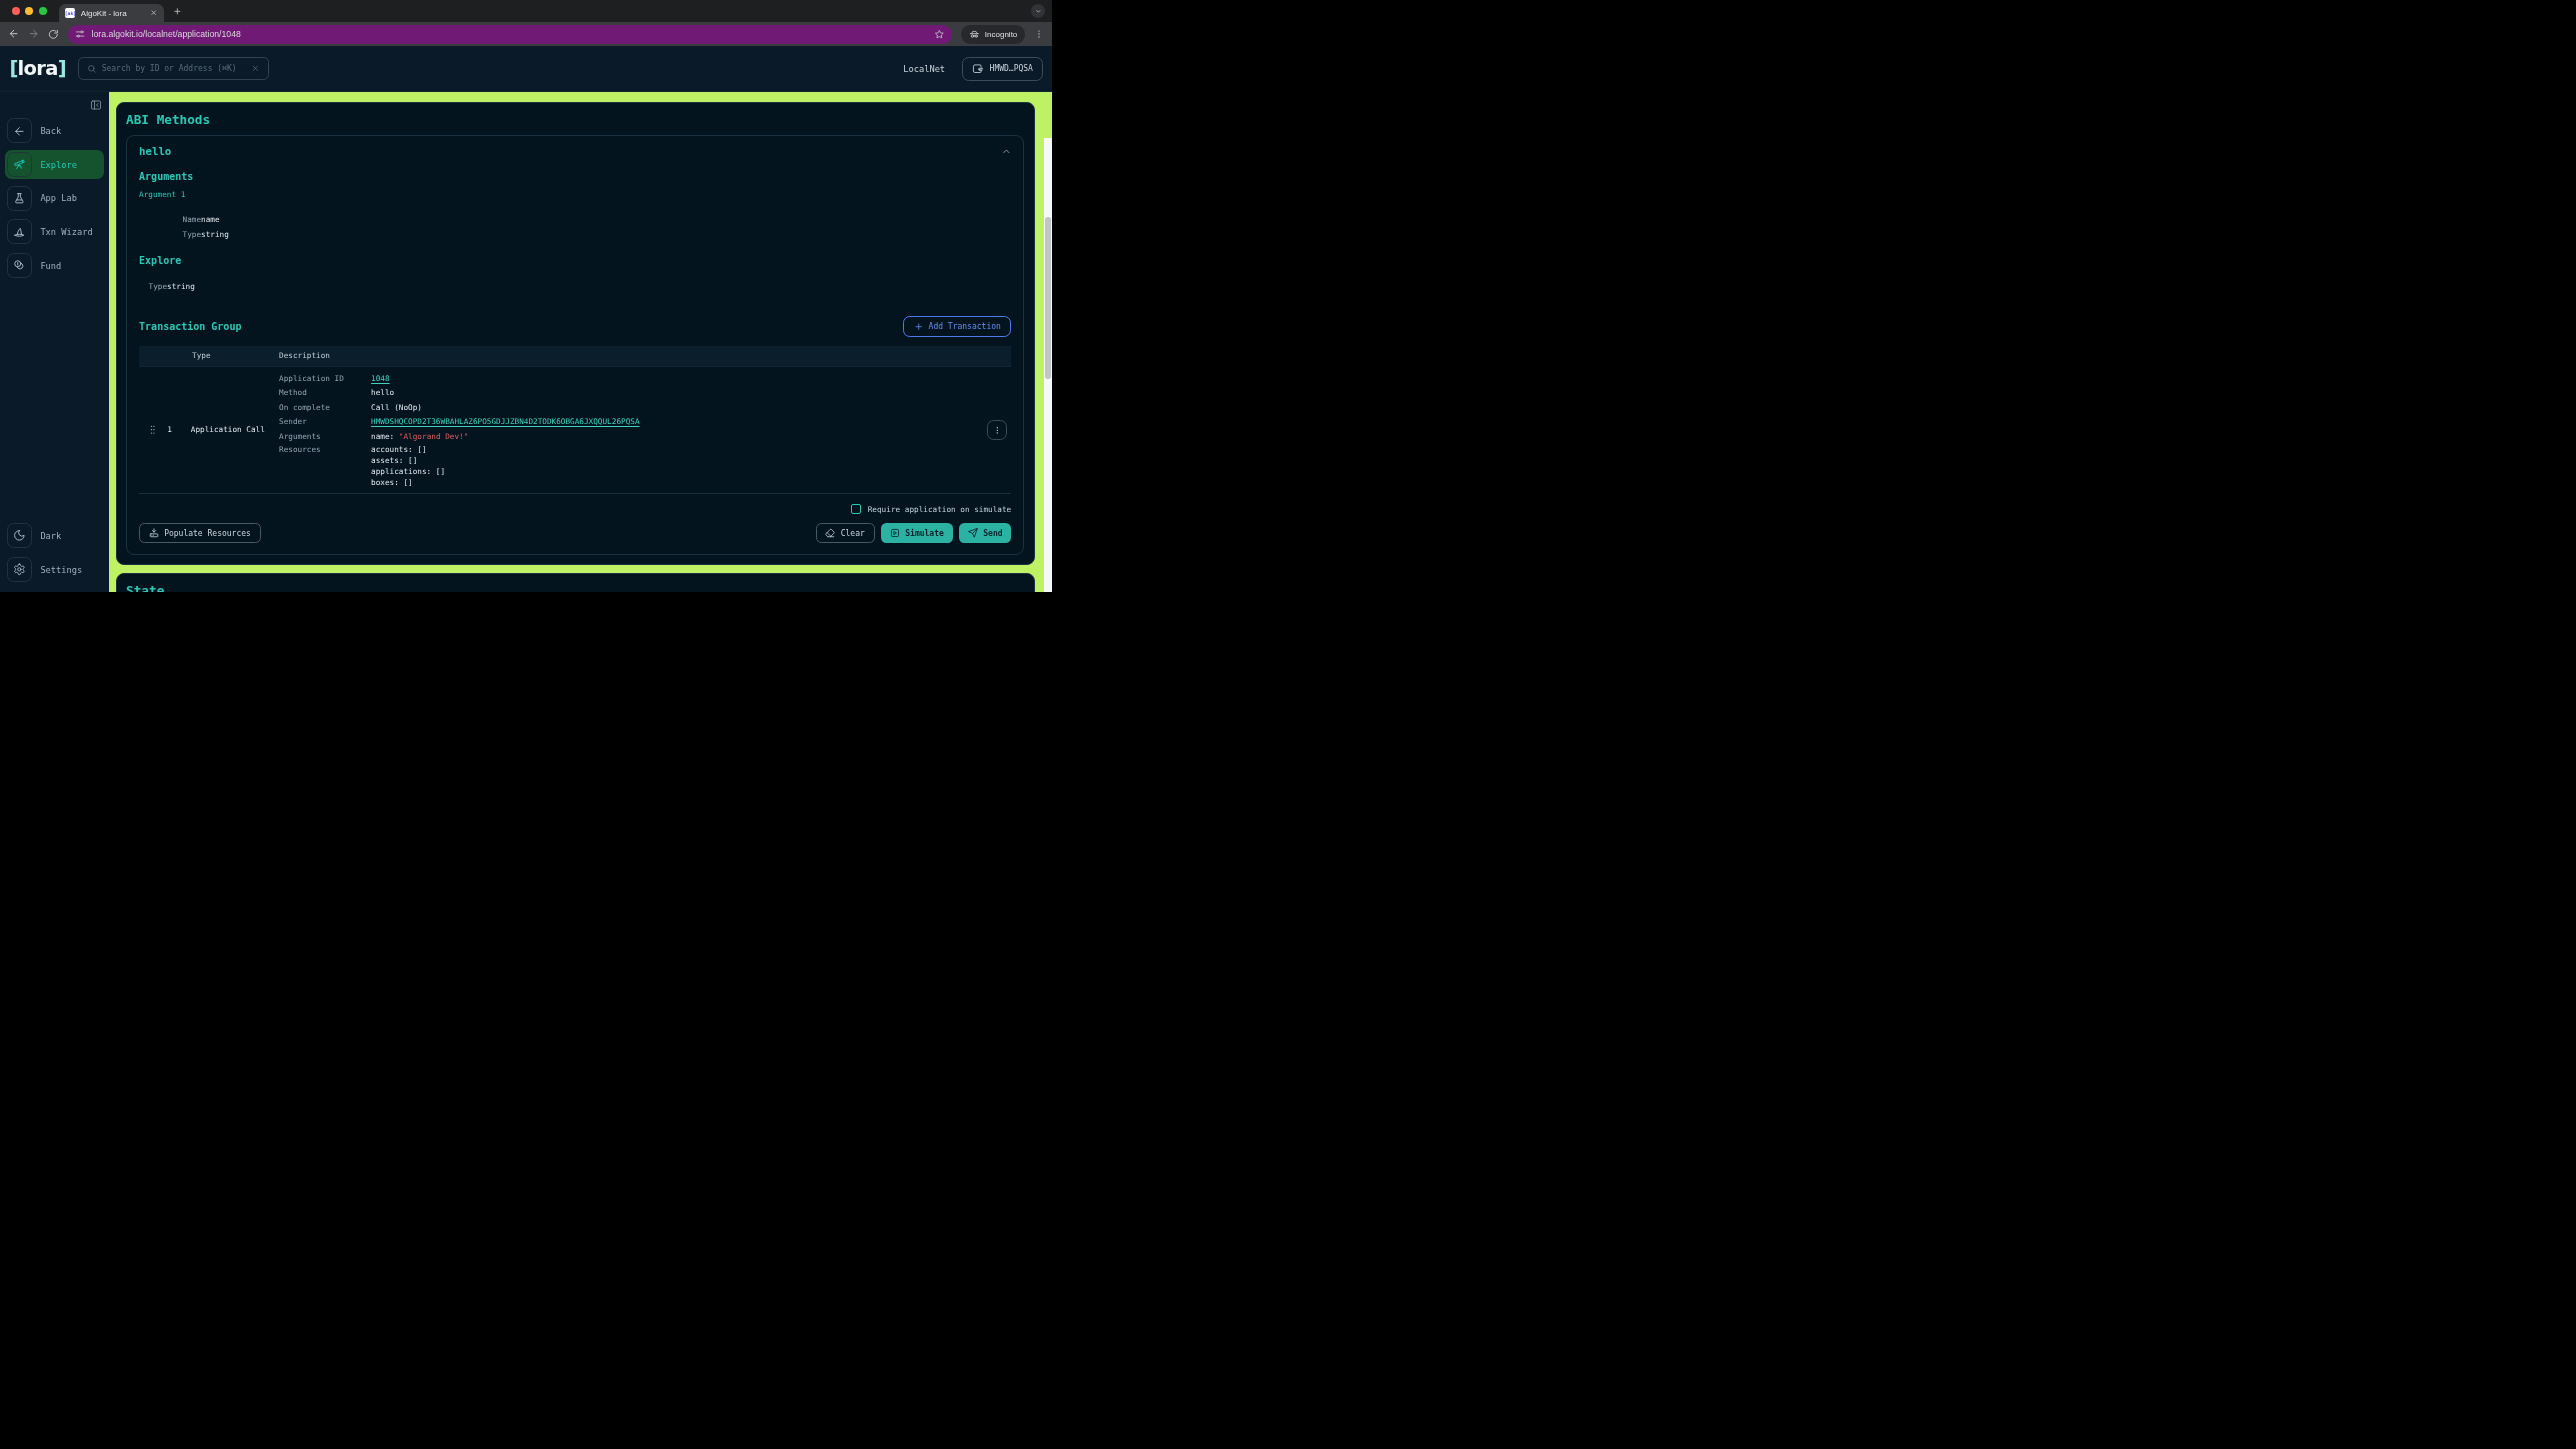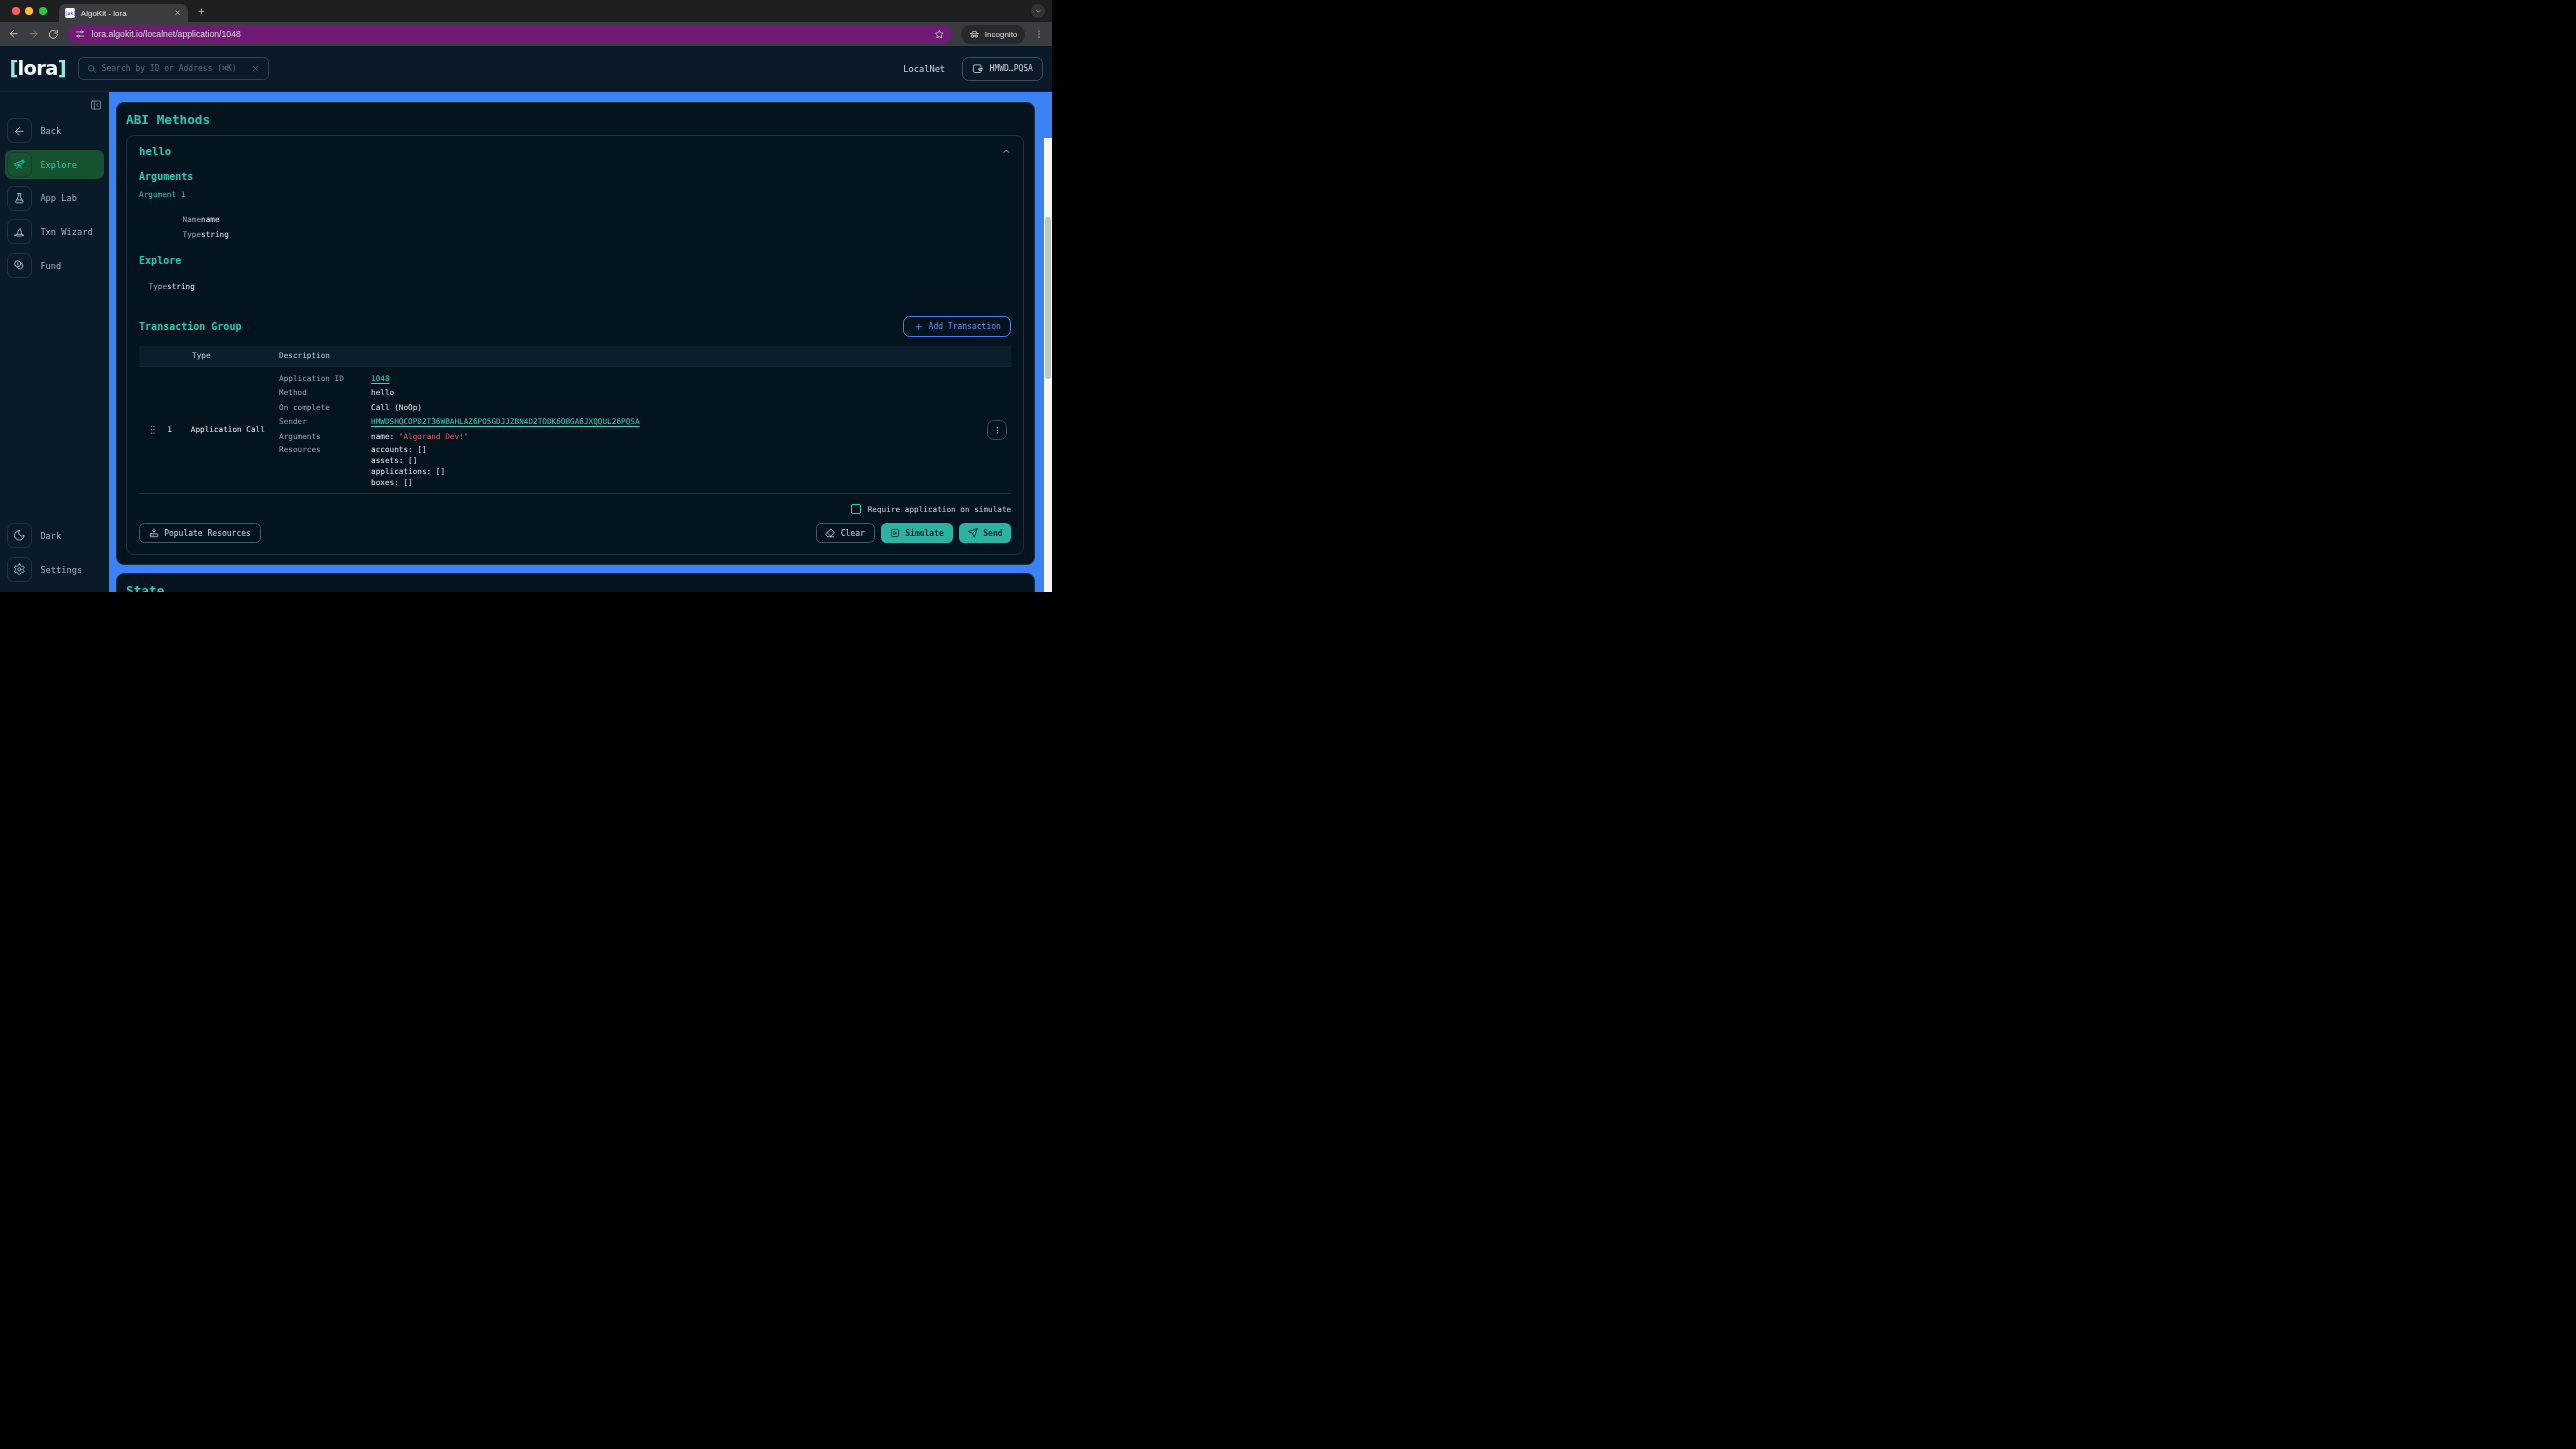--- a/index.html
+++ b/index.html
@@ -9,21 +9,21 @@
     font-family:"DejaVu Sans Mono", monospace;
   }
   svg { display:block; }
 
   
   .tabstrip { position:absolute; top:0; left:0; right:0; height:22px; background:#1e1f21;
     display:flex; align-items:center; }
   .lights { display:flex; gap:5.4px; margin-left:12px; }
   .light { width:8px; height:8px; border-radius:50%; }
   .light.r { background:#ff5f57; } .light.y { background:#febc2e; } .light.g { background:#28c840; }
-  .tab { margin-left:12px; width:129px; height:18px; align-self:flex-end; background:#3b3c40;
+  .tab { margin-left:12px; width:105px; height:18px; align-self:flex-end; background:#3b3c40;
     border-radius:6.7px 6.7px 0 0; display:flex; align-items:center; padding:0 6px; gap:5.4px; }
   .favicon { width:10.7px; height:10.7px; background:#fff; border-radius:2px; display:grid; place-items:center;
     font-size:4.7px; font-weight:bold; color:#4346d8; }
   .tab-title { flex:1; font-family:"Liberation Sans",sans-serif; font-size:8px; color:#e4e5e7;
     white-space:nowrap; overflow:hidden; }
   .tab-close { color:#c9cacc; }
   .newtab-btn { margin-left:9.4px; color:#c9cacc; }
   .strip-right { margin-left:auto; margin-right:6.7px; width:14.8px; height:14.8px; border-radius:50%;
     background:#323336; display:grid; place-items:center; color:#c9cacc; }
 
@@ -59,21 +59,21 @@
   .collapse-btn { position:absolute; top:6.7px; right:6.7px; color:#7d8e9a; }
   .nav { margin-top:19px; }
   .nav-item { display:flex; align-items:center; gap:8.7px; padding:2px 1.3px 2px 1.3px; margin-bottom:4.7px;
     border-radius:6.7px; color:#9fb0bc; font-size:8.7px; }
   .nav-item .icon-box { width:25px; height:25px; border:0.7px solid #22333e; border-radius:6.7px;
     display:grid; place-items:center; color:#aebcc6; flex:0 0 auto; }
   .nav-item.active { background:#14532d; color:#20c9b6; }
   .nav-item.active .icon-box { color:#17c3b2; }
   .nav-bottom { position:absolute; bottom:8px; left:5.4px; right:5.4px; }
 
-  .content { position:absolute; left:109px; top:46px; right:0; bottom:0; background:#3b82f6;
+  .content { position:absolute; left:109px; top:46px; right:0; bottom:0; background:#bef264;
     padding:10px 17.4px 0 6.7px; }
   .card { border:0.7px solid #1c3140; border-radius:8px; background:#03141f; padding:8.7px 9.4px 9.4px; }
   .h1 { color:#2cc8b6; font-size:12.7px; font-weight:bold; }
   .method-card { border:0.7px solid #1c3140; border-radius:8px; margin-top:8.7px; padding:8.7px 12px 10.7px; }
   .method-head { display:flex; align-items:center; justify-content:space-between; }
   .h2 { color:#2cc8b6; font-size:10.7px; font-weight:bold; }
   .h3 { color:#2cc8b6; font-size:10px; font-weight:bold; margin-top:12.7px; }
   .caption { color:#2cc8b6; font-size:7.7px; margin-top:8.7px; }
   .chev { color:#8fa0ac; }
   .kv { display:flex; font-size:7.7px; line-height:14.4px; }

